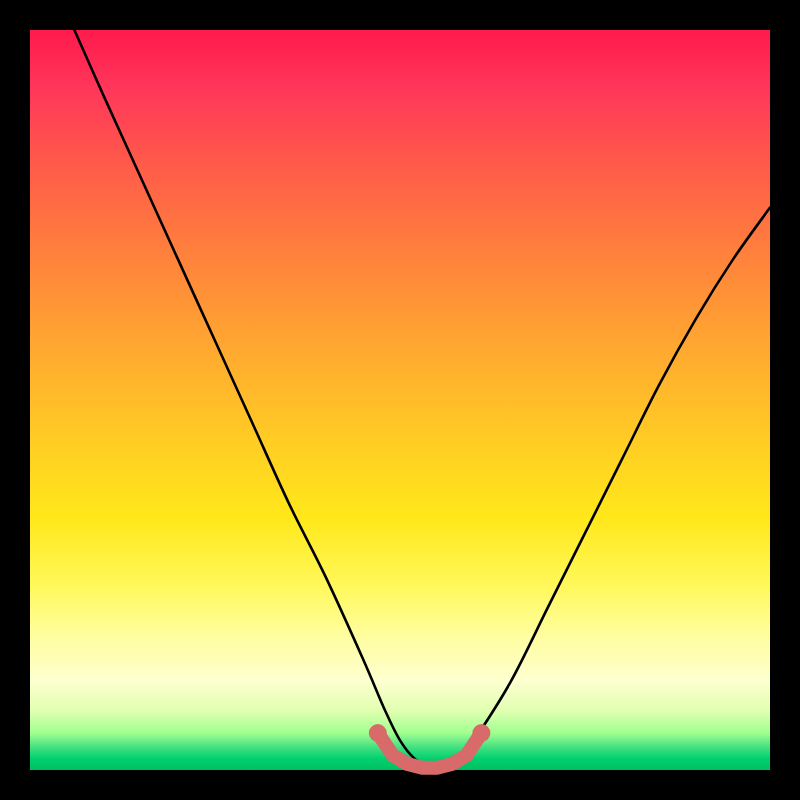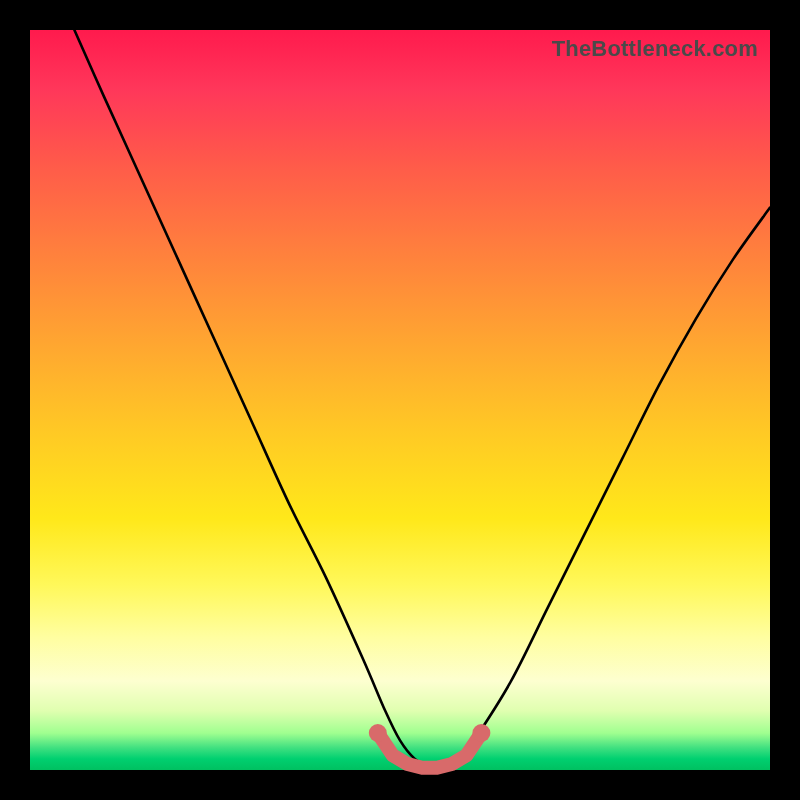--- a/index.html
+++ b/index.html
@@ -52,21 +52,20 @@
     width: 740px; height: 740px;
     overflow: visible;
   }
 </style>
 </head>
 <body>
 
 <div class="frame">
   <div class="plot">
     <div class="gradient-bg"></div>
-    <div class="watermark">TheBottleneck.com</div>
     <svg class="curve" viewBox="0 0 740 740" preserveAspectRatio="none">
       <path id="main-curve" fill="none" stroke="#000" stroke-width="2.6" stroke-linecap="round" d="M 44.4 0 C 49.33333333333333 11.100000000000003, 62.9 41.93333333333335, 74 66.60000000000002 C 85.1 91.2666666666667, 98.66666666666667 120.86666666666666, 111 148 C 123.33333333333333 175.13333333333333, 135.66666666666666 202.2666666666667, 148 229.40000000000003 C 160.33333333333334 256.53333333333336, 172.66666666666666 283.6666666666667, 185 310.8 C 197.33333333333334 337.93333333333334, 209.66666666666666 365.0666666666667, 222 392.20000000000005 C 234.33333333333334 419.33333333333337, 246.66666666666666 447.70000000000005, 259 473.6 C 271.3333333333333 499.5, 283.6666666666667 521.7, 296 547.6 C 308.3333333333333 573.5, 323.1333333333333 606.8, 333 629 C 342.8666666666667 651.2, 349.0333333333333 667.2333333333333, 355.2 680.8 C 361.3666666666667 694.3666666666666, 365.06666666666666 702.3833333333333, 370 710.4 C 374.93333333333334 718.4166666666666, 379.8666666666667 724.46, 384.8 728.9 C 389.73333333333335 733.3399999999999, 395.90000000000003 735.4366666666666, 399.6 737.04 C 403.3 738.6433333333333, 404.5333333333334 738.52, 407.00000000000006 738.52 C 409.4666666666667 738.52, 410.70000000000005 738.6433333333333, 414.40000000000003 737.04 C 418.1 735.4366666666666, 424.26666666666665 733.3399999999999, 429.2 728.9 C 434.1333333333333 724.46, 435.3666666666667 723.3499999999999, 444 710.4 C 452.6333333333333 697.45, 468.6666666666667 673.4000000000001, 481 651.2 C 493.3333333333333 629, 505.6666666666667 601.8666666666667, 518 577.2 C 530.3333333333334 552.5333333333334, 542.6666666666666 527.8666666666667, 555 503.2 C 567.3333333333334 478.5333333333333, 579.6666666666666 453.8666666666667, 592 429.2 C 604.3333333333334 404.5333333333333, 616.6666666666666 378.6333333333333, 629 355.2 C 641.3333333333334 331.76666666666665, 653.6666666666666 309.56666666666666, 666 288.6 C 678.3333333333334 267.6333333333334, 690.6666666666666 247.90000000000003, 703 229.40000000000003 C 715.3333333333334 210.90000000000003, 733.8333333333334 186.23333333333335, 740 177.60000000000002"></path>
       <g id="marker-group">
           <path d="M 347.79999999999995 703 L 362.59999999999997 725.2 L 377.40000000000003 734.08 L 392.20000000000005 737.78 L 407.00000000000006 737.78 L 421.79999999999995 734.08 L 436.59999999999997 725.2 L 451.4 703" fill="none" stroke="#d86a6a" stroke-width="14" stroke-linecap="round" stroke-linejoin="round"></path>
           <circle cx="347.79999999999995" cy="703" r="9" fill="#d86a6a"></circle>
           <circle cx="451.4" cy="703" r="9" fill="#d86a6a"></circle>
         </g>
     </svg>
   </div>
 </div>

